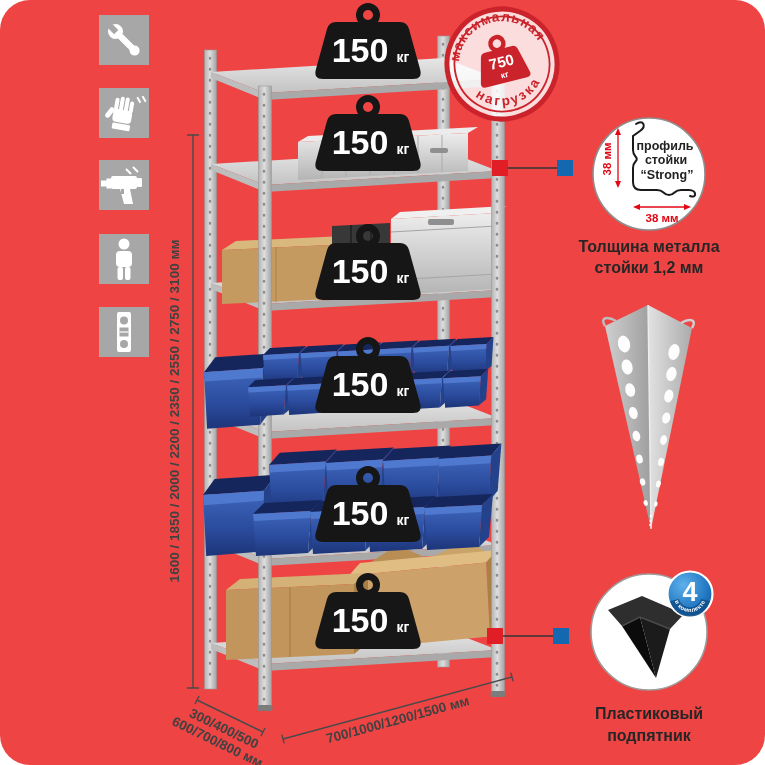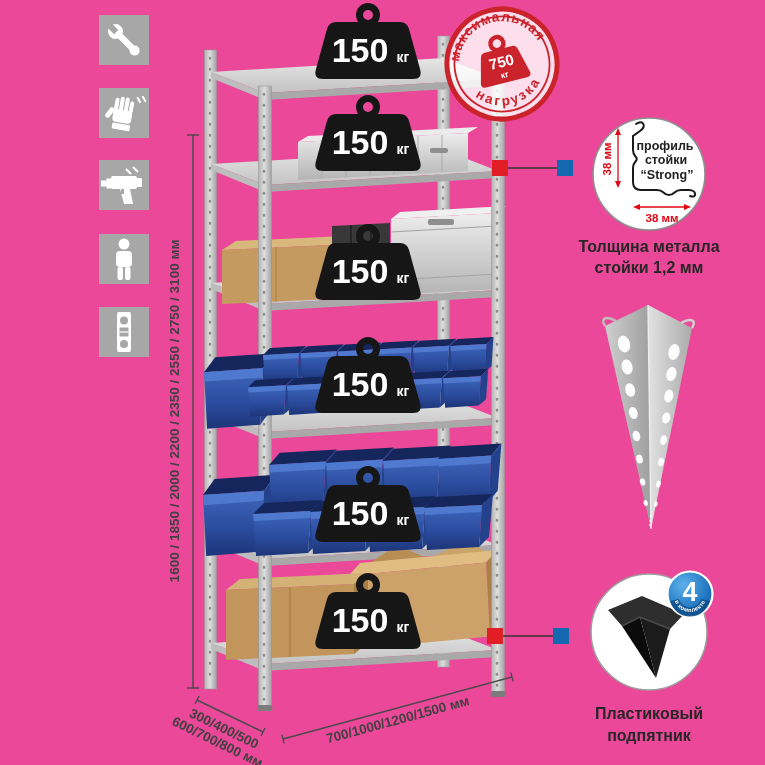--- a/index.html
+++ b/index.html
@@ -1,17 +1,17 @@
 <!DOCTYPE html>
 <html><head>
 <meta charset="utf-8">
 <style>
   html,body{margin:0;padding:0;background:#fff;}
-  #stage{position:relative;width:765px;height:765px;background:#ec4899;overflow:hidden;
-         font-family:"Liberation Sans",sans-serif;}
+  #stage{position:relative;width:765px;height:765px;background:#ef4444;overflow:hidden;
+         font-family:"Liberation Sans",sans-serif;border-radius:30px;}
   svg text{font-family:"Liberation Sans",sans-serif;}
   .dim-text{fill:#414141;font-weight:bold;font-size:13.5px;}
   .dim-line{stroke:#4a4a4a;stroke-width:1.4;fill:none;}
   .wt-num{fill:#fff;font-size:34px;font-weight:bold;text-anchor:middle;}
   .wt-unit{fill:#fff;font-size:14px;font-weight:bold;text-anchor:middle;}
   .stamp-red{fill:#cb232b;}
   .stamp-arc{fill:#cb232b;font-size:13.5px;font-weight:bold;letter-spacing:1px;}
   .profile-label{fill:#222;font-size:12.5px;font-weight:600;text-anchor:middle;}
   .red-dim{fill:#e30613;font-size:11.5px;font-weight:bold;text-anchor:middle;}
   .caption{fill:#262626;font-size:16px;font-weight:700;text-anchor:middle;}

